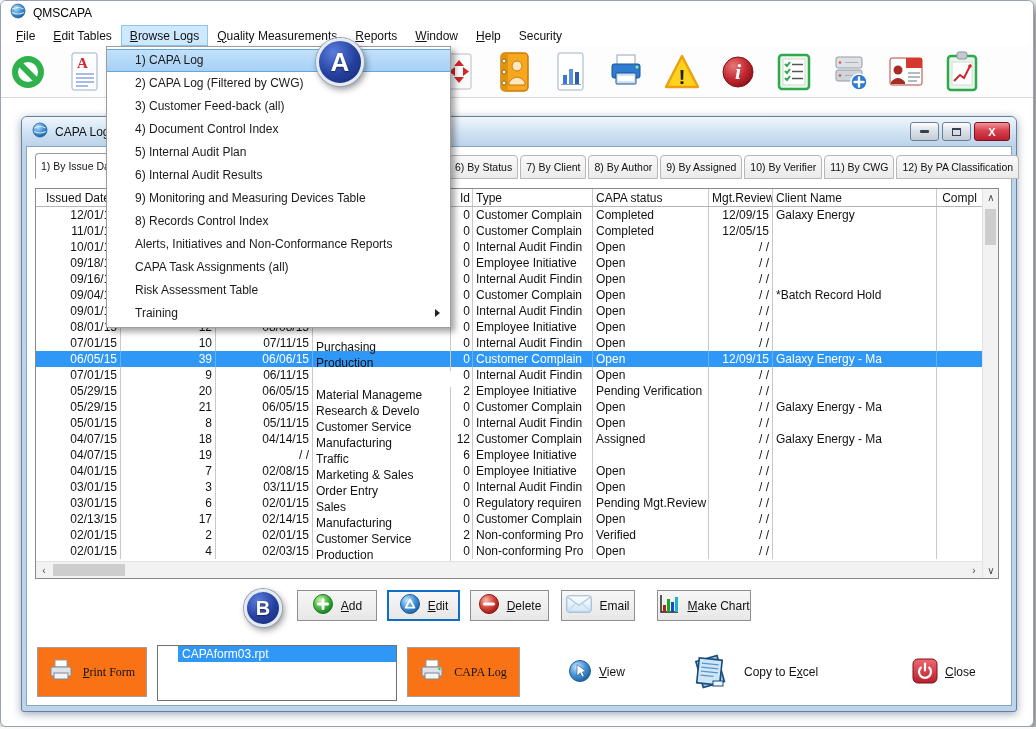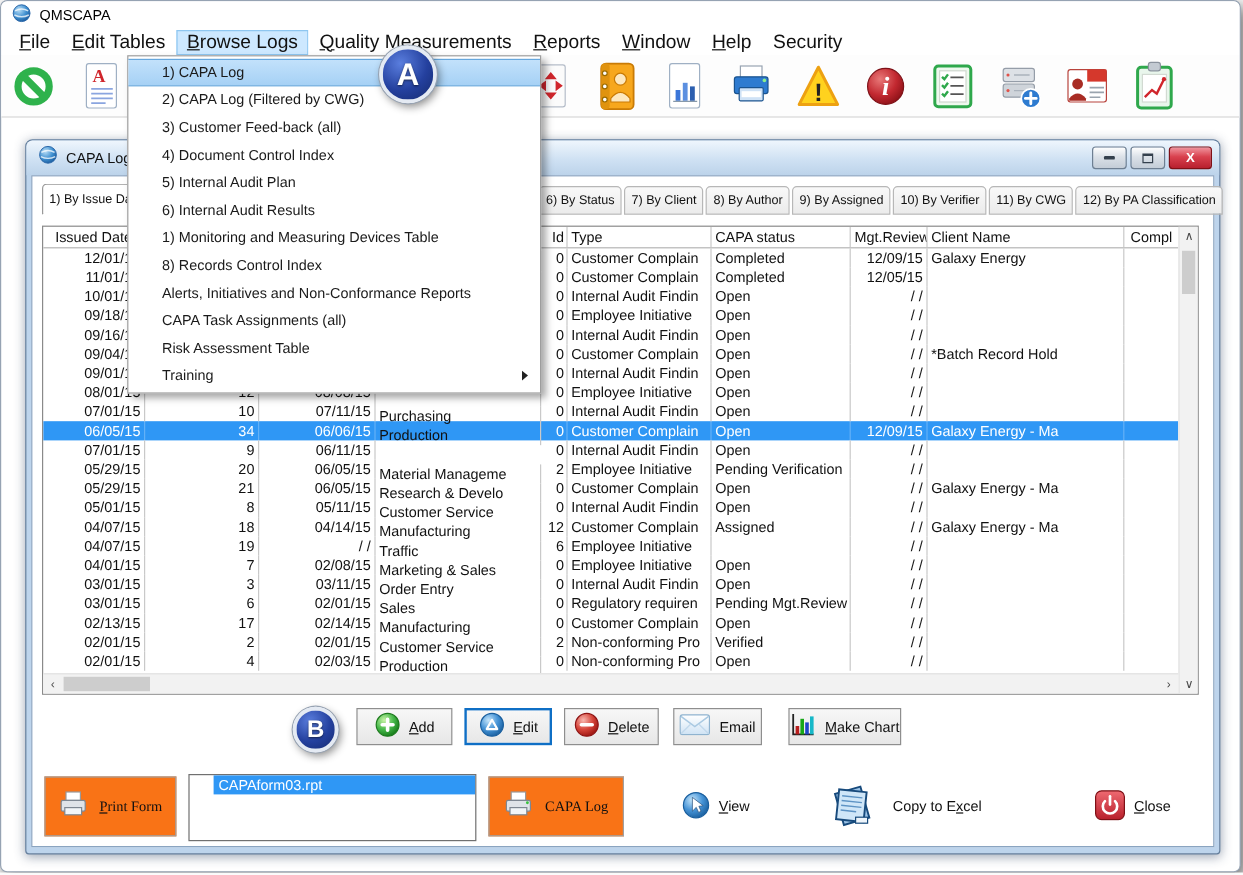--- a/index.html
+++ b/index.html
@@ -5,21 +5,21 @@
   html,body{margin:0;padding:0;background:#fafafa;}
   *{box-sizing:border-box;}
   .app{position:relative;width:1034px;height:727px;margin:0;background:#fff;
        border:1px solid #96a3b3;border-radius:6px;overflow:hidden;
        box-shadow:4px 5px 12px rgba(0,0,0,.55);
        font-family:"Liberation Sans","DejaVu Sans",sans-serif;color:#111;}
   
   .titlebar{position:absolute;left:0;top:0;right:0;height:24px;display:flex;align-items:center;padding-left:9px;background:#fff;}
   .titlebar .apptitle{font-size:12px;margin-left:7px;color:#000;}
   
-  .menubar{position:absolute;left:0;top:24px;right:0;height:21px;display:flex;align-items:stretch;padding-left:6px;background:#fff;font-size:16px;}
+  .menubar{position:absolute;left:0;top:24px;right:0;height:21px;display:flex;align-items:stretch;padding-left:6px;background:#fff;font-size:12px;}
   .menuitem{display:flex;align-items:center;padding:0 9px;cursor:default;}
   .menuitem.open{background:#cde8ff;box-shadow:inset 0 0 0 1px #8ec6f0;}
   
   .toolbar{position:absolute;left:0;top:45px;right:0;height:52px;display:flex;align-items:center;padding-left:8px;gap:18px;background:#fdfdfd;border-bottom:1px solid #d8d8d8;}
   .tbtn{width:38px;height:44px;display:flex;align-items:center;justify-content:center;}
   .tspacer{width:300px;}
   
   .window{position:absolute;left:20px;top:115px;width:996px;height:596px;background:#bdd4ec;
           border:1px solid #66809e;border-radius:6px 6px 3px 3px;box-shadow:0 2px 9px rgba(40,60,90,.45);z-index:10;}
   .wtitlebar{height:29px;display:flex;align-items:center;padding:0 6px 0 10px;
@@ -488,21 +488,21 @@
                 <span class="tc c4">0</span>
                 <span class="tc c5">Internal Audit Findin</span>
                 <span class="tc c6">Open</span>
                 <span class="tc c7">/ /</span>
                 <span class="tc c8"></span>
                 <span class="tc c9"></span>
               </div>
 
               <div class="trow c9 selected">
                 <span class="tc c0">06/05/15</span>
-                <span class="tc c1">34</span>
+                <span class="tc c1">39</span>
                 <span class="tc c2">06/06/15</span>
                 <span class="tc c3">Packaging</span>
                 <span class="tc c4">0</span>
                 <span class="tc c5">Customer Complain</span>
                 <span class="tc c6">Open</span>
                 <span class="tc c7">12/09/15</span>
                 <span class="tc c8">Galaxy Energy - Ma</span>
                 <span class="tc c9"></span>
               </div>
 
@@ -798,21 +798,21 @@
         <span>5) Internal Audit Plan</span>
         
       </div>
 
       <div class="dditem c5">
         <span>6) Internal Audit Results</span>
         
       </div>
 
       <div class="dditem c6">
-        <span>1) Monitoring and Measuring Devices Table</span>
+        <span>9) Monitoring and Measuring Devices Table</span>
         
       </div>
 
       <div class="dditem c7">
         <span>8) Records Control Index</span>
         
       </div>
 
       <div class="dditem c8">
         <span>Alerts, Initiatives and Non-Conformance Reports</span>

